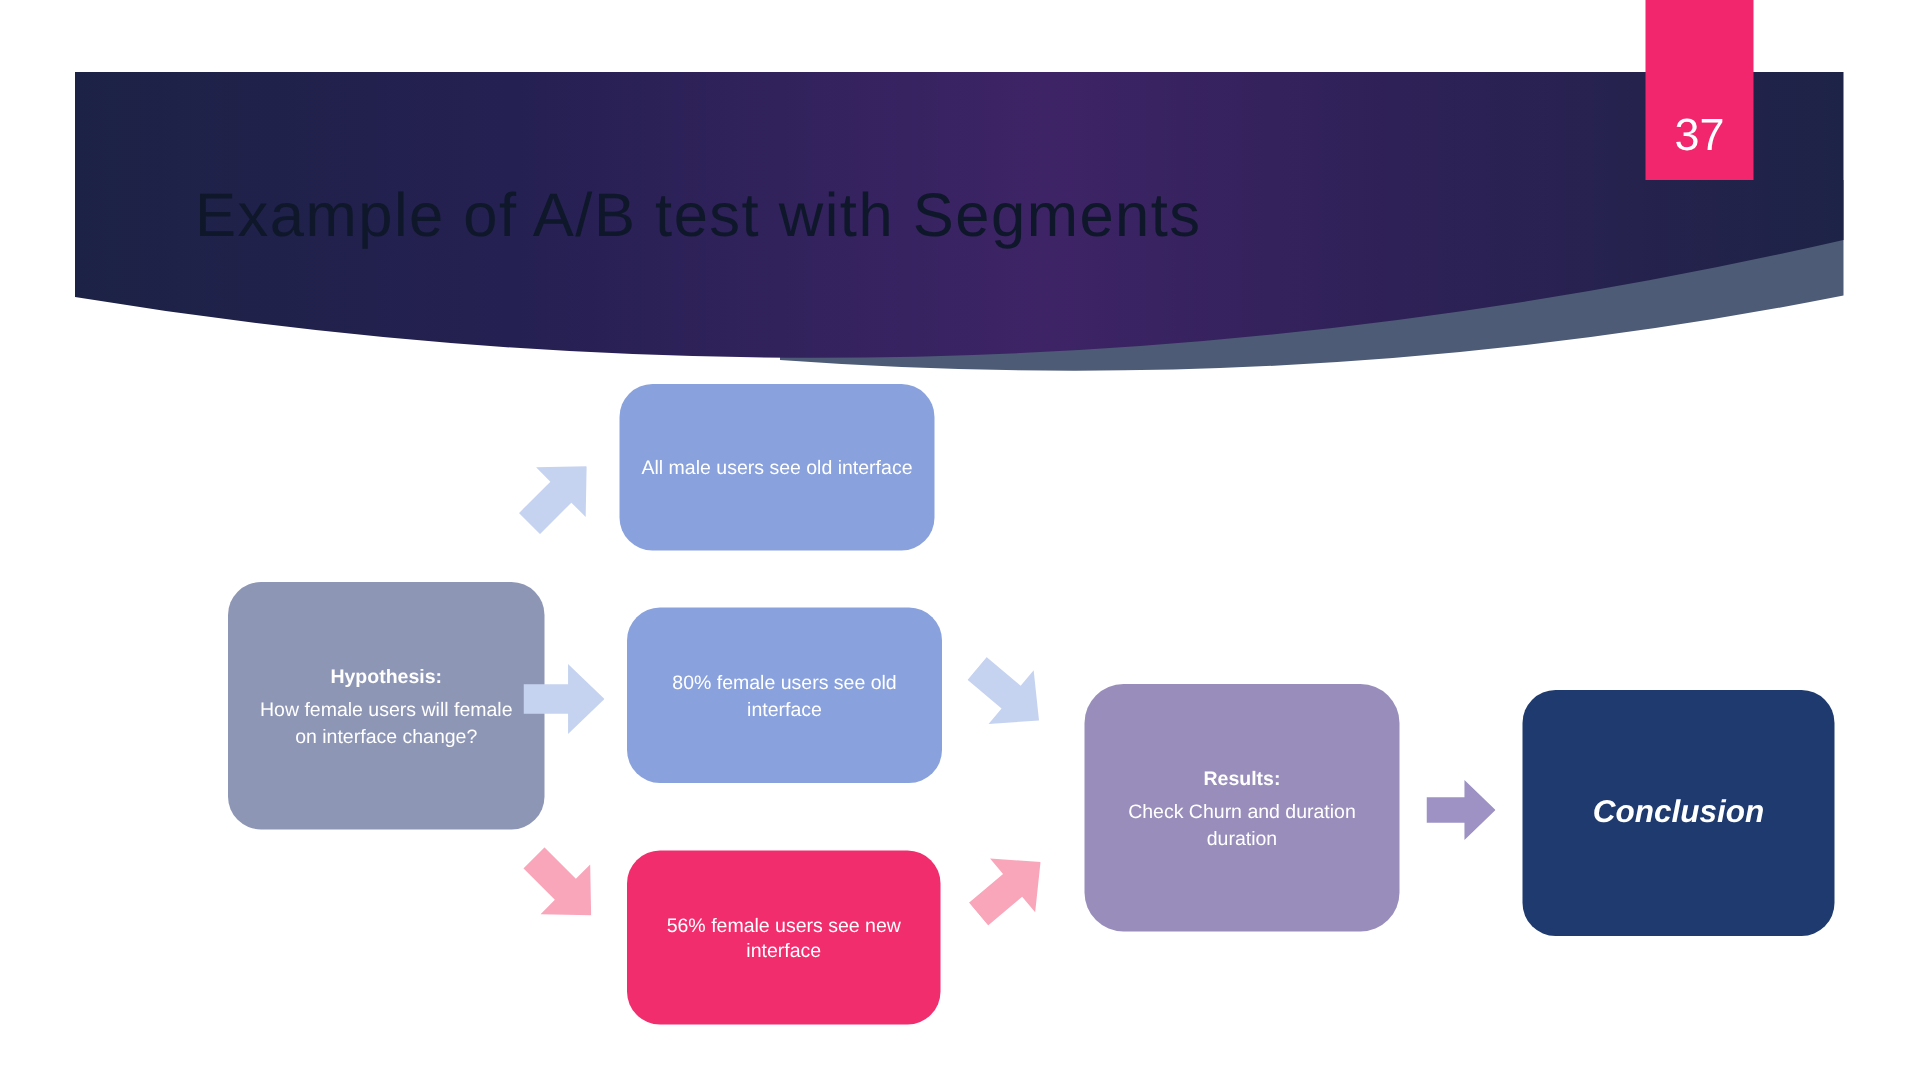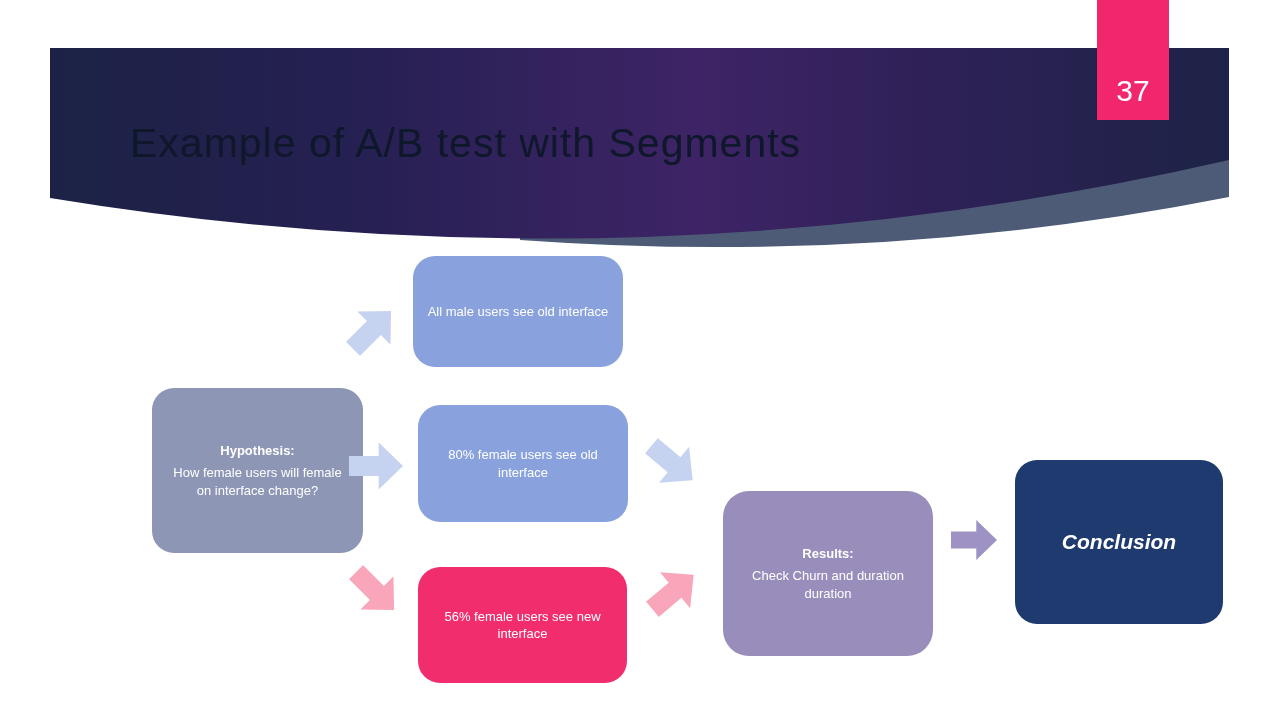--- a/index.html
+++ b/index.html
@@ -51,21 +51,21 @@
     text-align: center;
     font-size: 13px;
     line-height: 1.32;
     padding: 10px 14px;
   }
   .box .heading { font-weight: bold; margin-bottom: 5px; }
   .box-hypothesis { left: 122px; top: 388px; width: 211px; height: 165px; margin-left: 30px; }
   .box-branch-0   { left: 413px; top: 256px; width: 210px; height: 111px; }
   .box-branch-1   { left: 418px; top: 405px; width: 210px; height: 117px; }
   .box-branch-2   { left: 418px; top: 567px; width: 209px; height: 116px; }
-  .box-results    { left: 723px; top: 456px; width: 210px; height: 165px; border-radius: 26px; margin-top: 35px; }
+  .box-results    { left: 723px; top: 456px; width: 210px; height: 165px; border-radius: 26px; }
   .box-conclusion { left: 1015px; top: 460px; width: 208px; height: 164px; font-weight: bold; font-size: 21px; }
 
   
   .arrow { position: absolute; }
   .arrow-1 { left: 345px; top: 306px; transform: rotate(-45deg); }
   .arrow-2 { left: 349px; top: 442px; }
   .arrow-3 { left: 348px; top: 567px; transform: rotate(45deg); }
   .arrow-4 { left: 645px; top: 439px; transform: rotate(40deg); }
   .arrow-5 { left: 646px; top: 568px; transform: rotate(-40deg); }
   .arrow-6 { left: 951px; top: 519px; }

